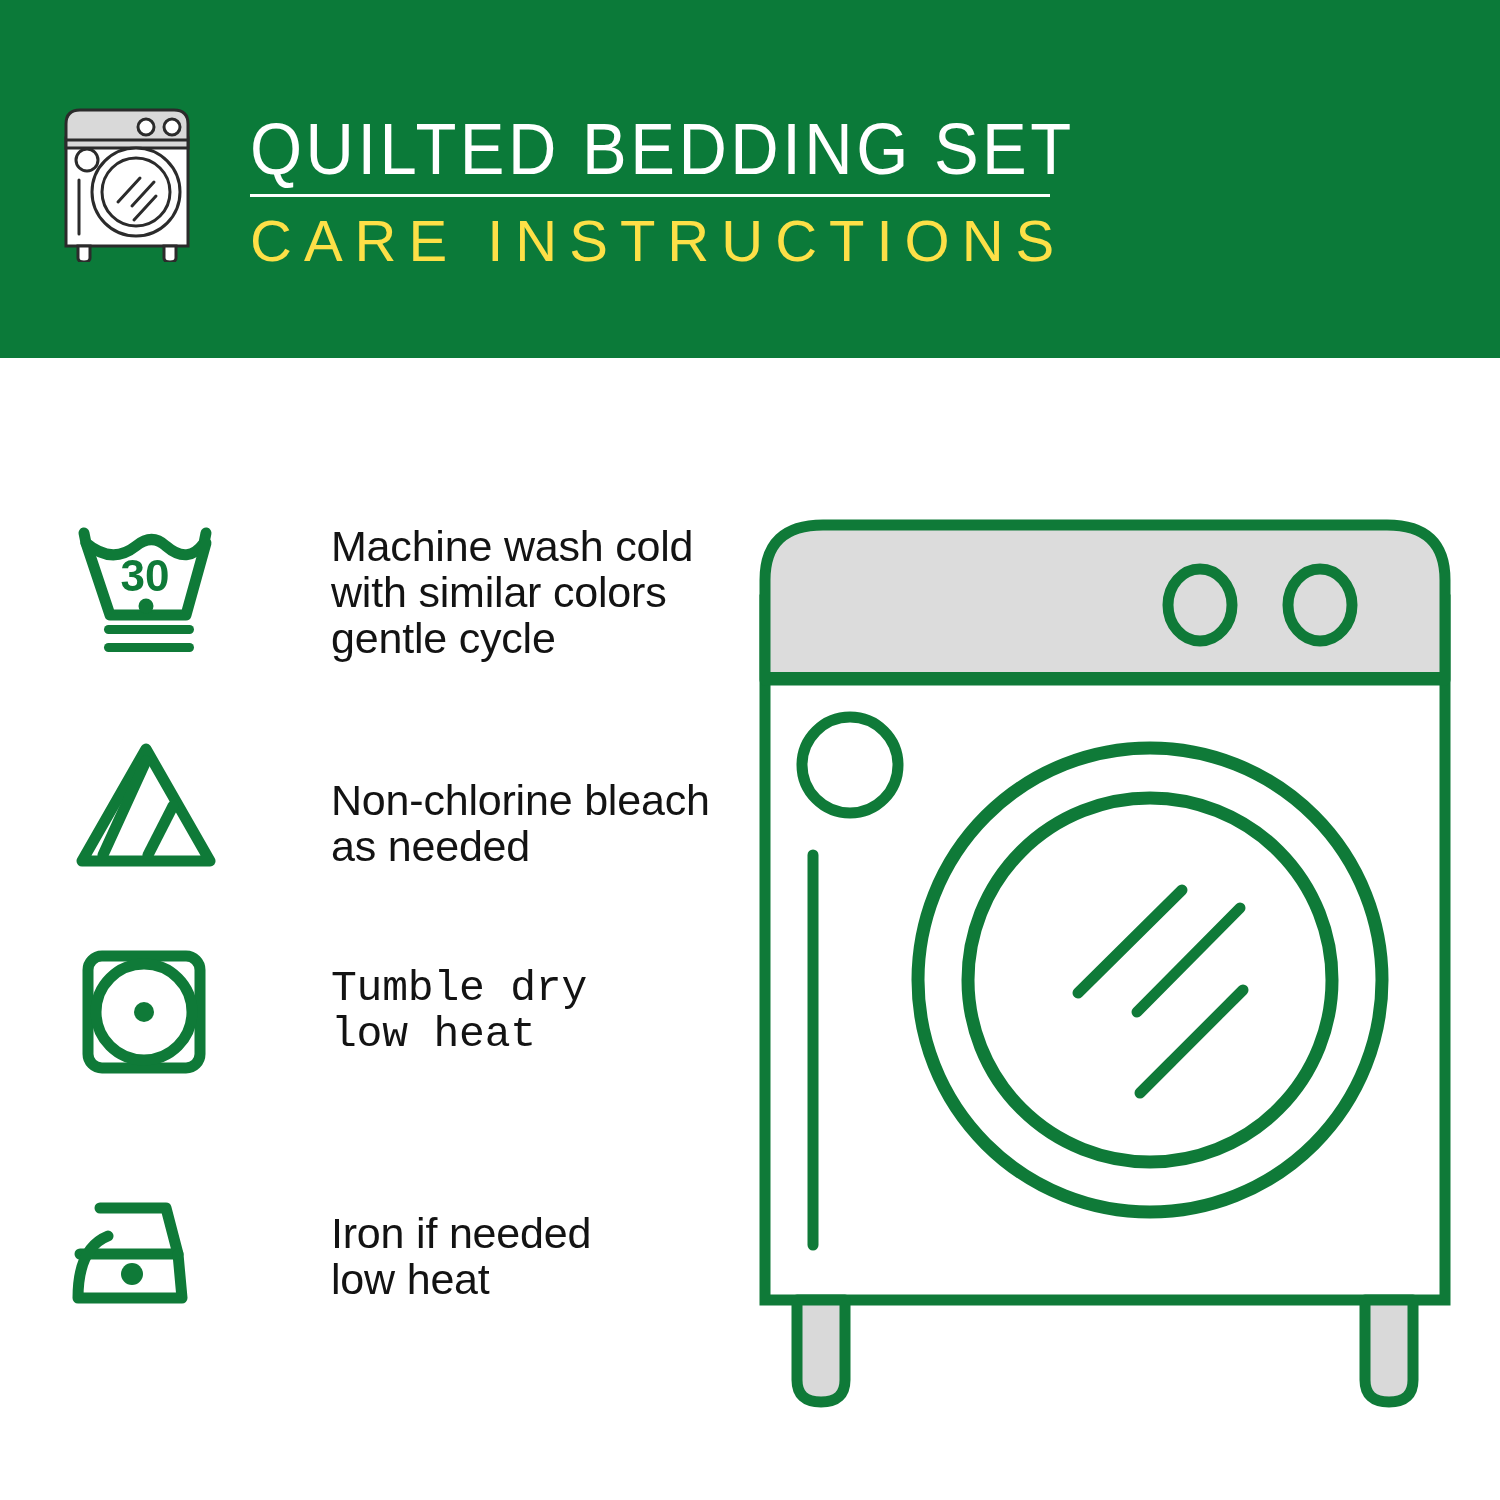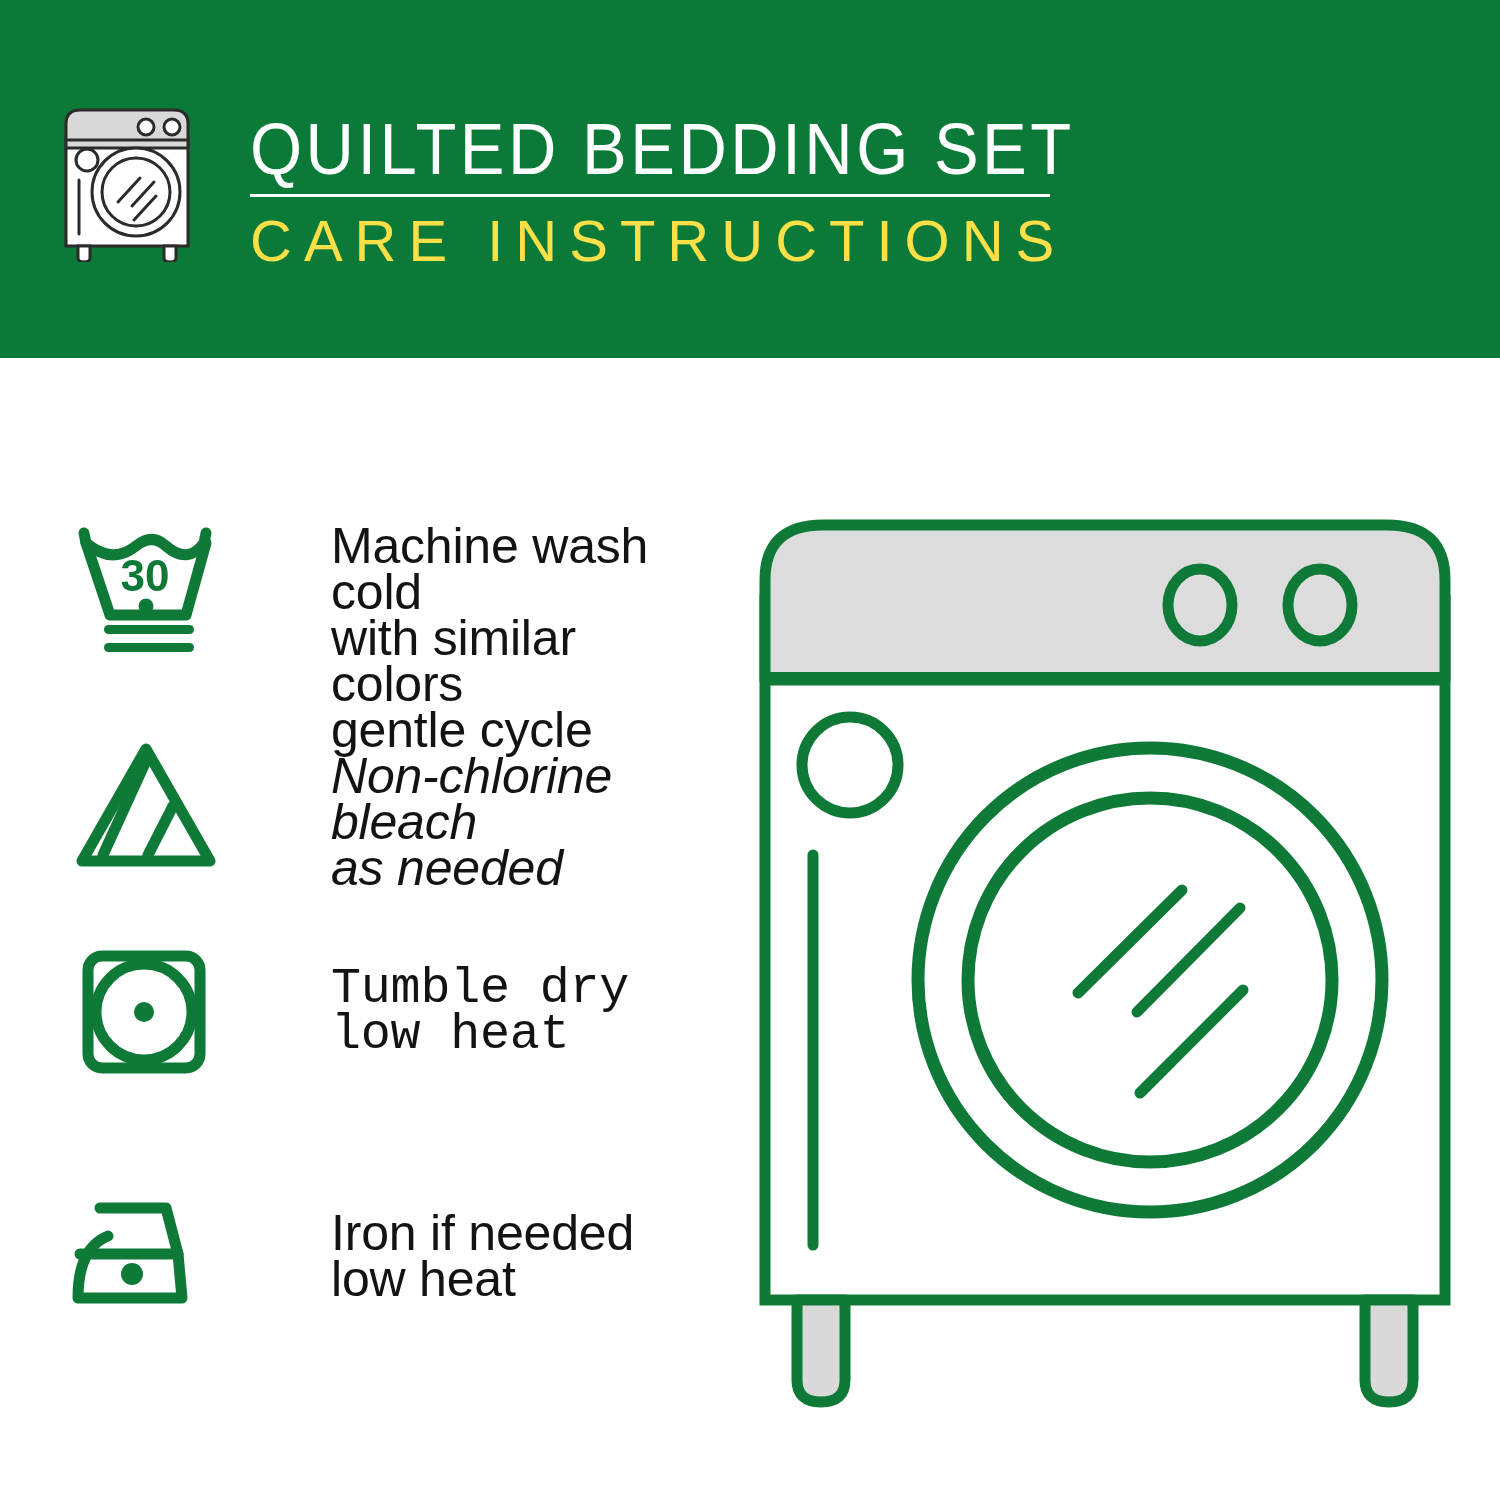--- a/index.html
+++ b/index.html
@@ -88,29 +88,29 @@
 
   .symbol-icon {
     width: 160px;
     height: 150px;
     flex: 0 0 160px;
   }
   .symbol-icon svg { display: block; }
 
   .symbol-label {
     margin-left: 65px;
-    font-size: 50px;
+    font-size: 43px;
     line-height: 46px;
     color: #131313;
     font-weight: 400;
     letter-spacing: -0.2px;
     white-space: pre-line;
   }
   .symbol-row.r0 .symbol-label { margin-top: 10px; }
-  .symbol-row.r1 .symbol-label { margin-top: 20px; font-style: italic; }
+  .symbol-row.r1 .symbol-label { margin-top: 44px; }
   .symbol-row.r2 .symbol-label { margin-top: 28px; }
   .symbol-row.r3 .symbol-label { margin-top: 24px; }
 
   
   #washer-illustration {
     position: absolute;
     left: 745px;
     top: 500px;
     width: 720px;
     height: 930px;

